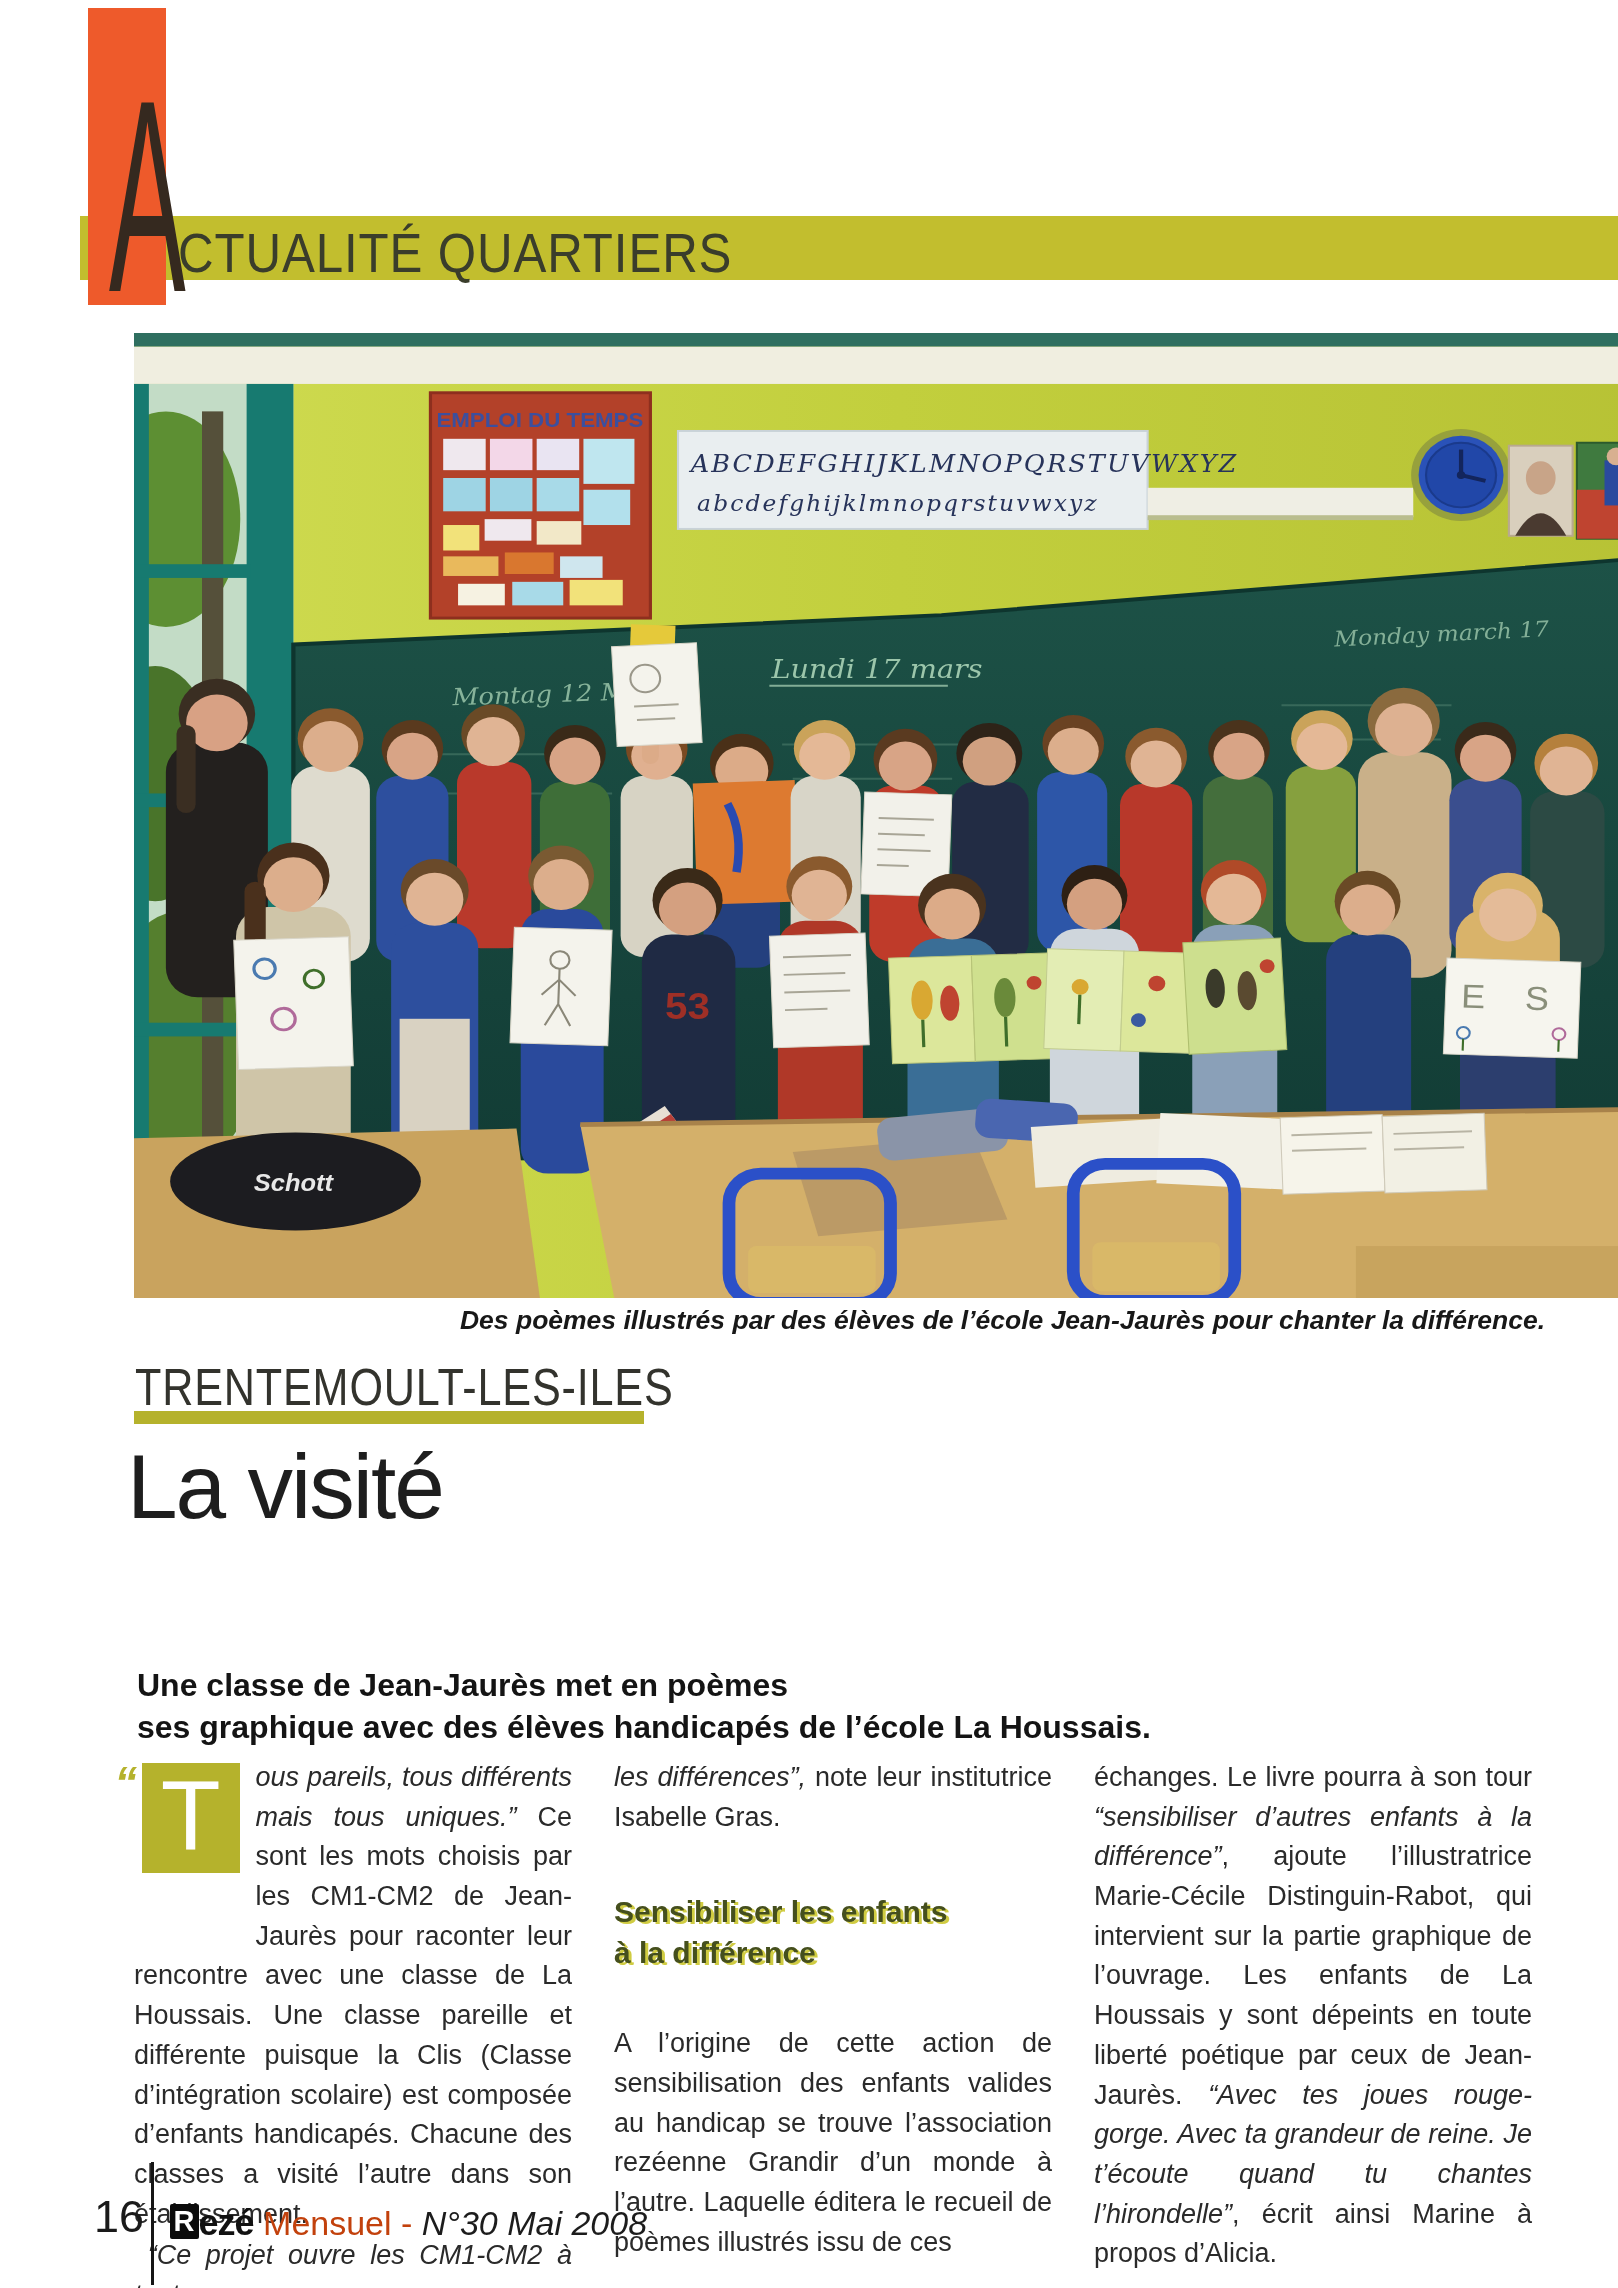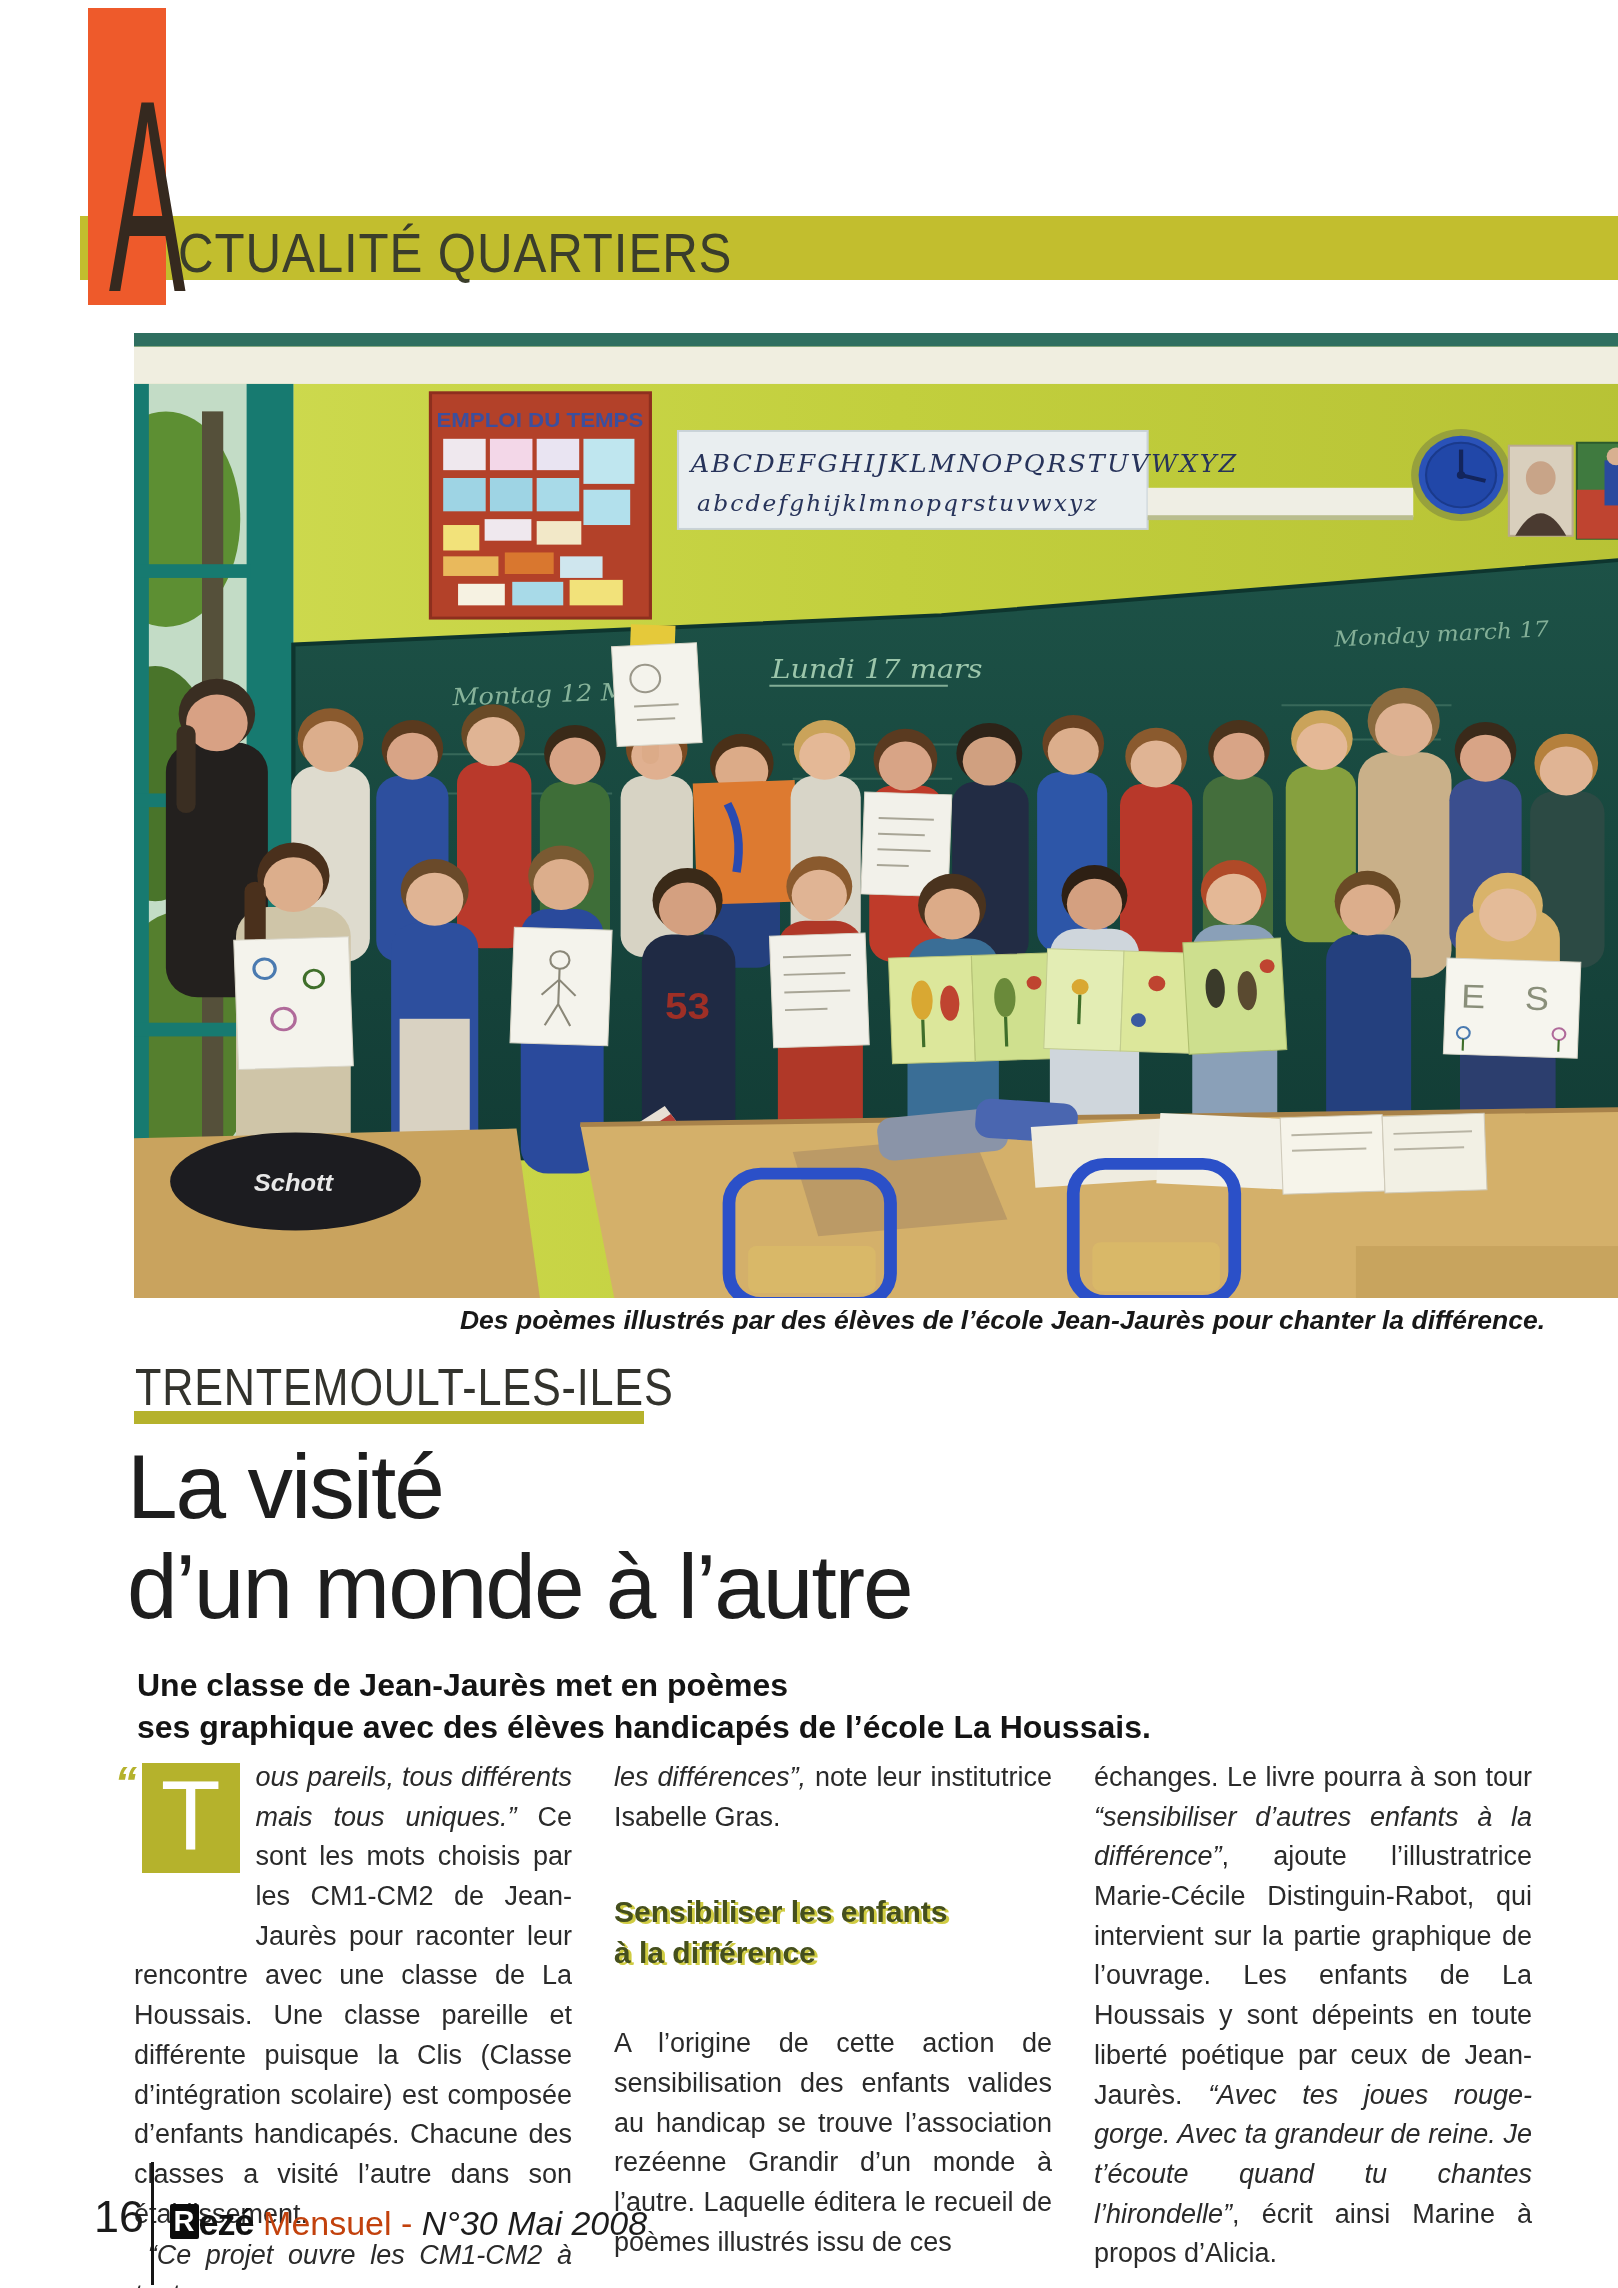--- a/index.html
+++ b/index.html
@@ -400,21 +400,20 @@
   </g>
 </svg>
 </div>
 
 <div class="abs caption">Des poèmes illustrés par des élèves de l’école Jean-Jaurès pour chanter la différence.</div>
 
 <div class="abs kicker">TRENTEMOULT-LES-ILES</div>
 <div class="abs kicker-bar"></div>
 <div class="abs title">
   <div>La visité</div>
-  <div>d’un monde à l’autre</div>
 </div>
 <div class="abs standfirst">
   <div>Une classe de Jean-Jaurès met en poèmes</div>
   <div>ses graphique avec des élèves handicapés de l’école La Houssais.</div>
 </div>
 
 <div class="abs columns">
   <div class="col">
     <span class="open-quote">“</span>
     <p>

